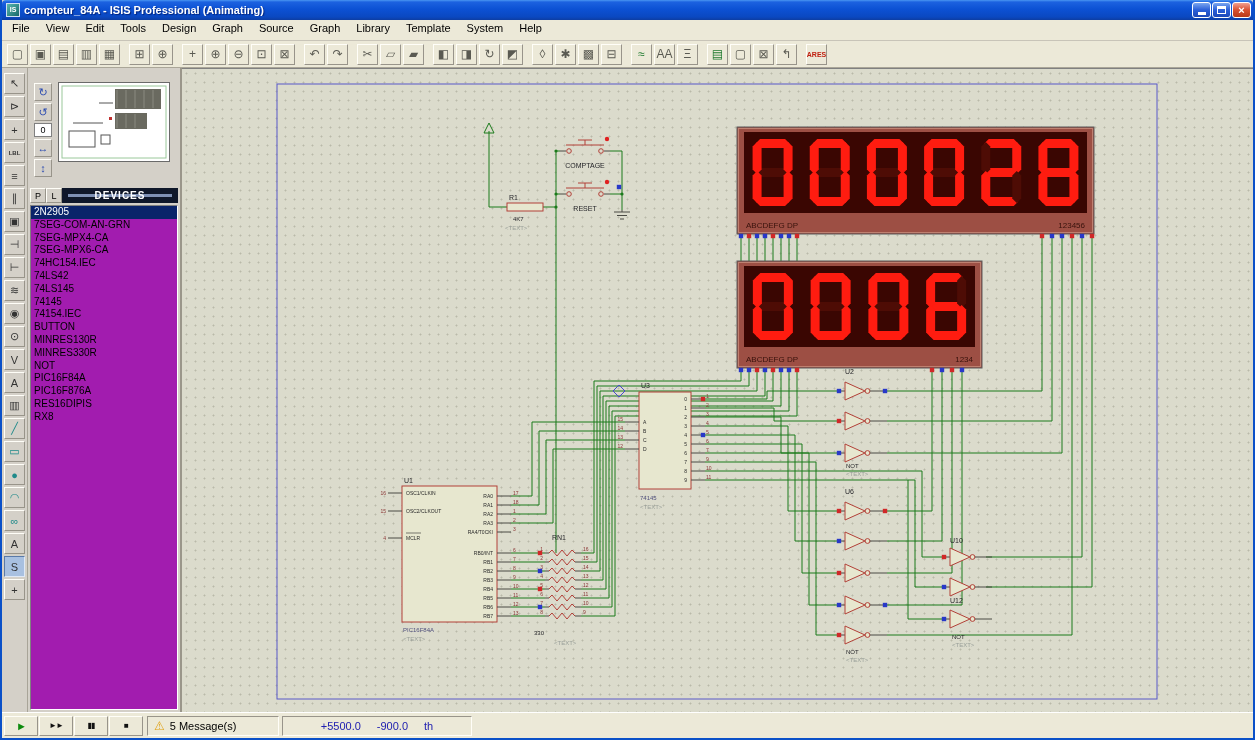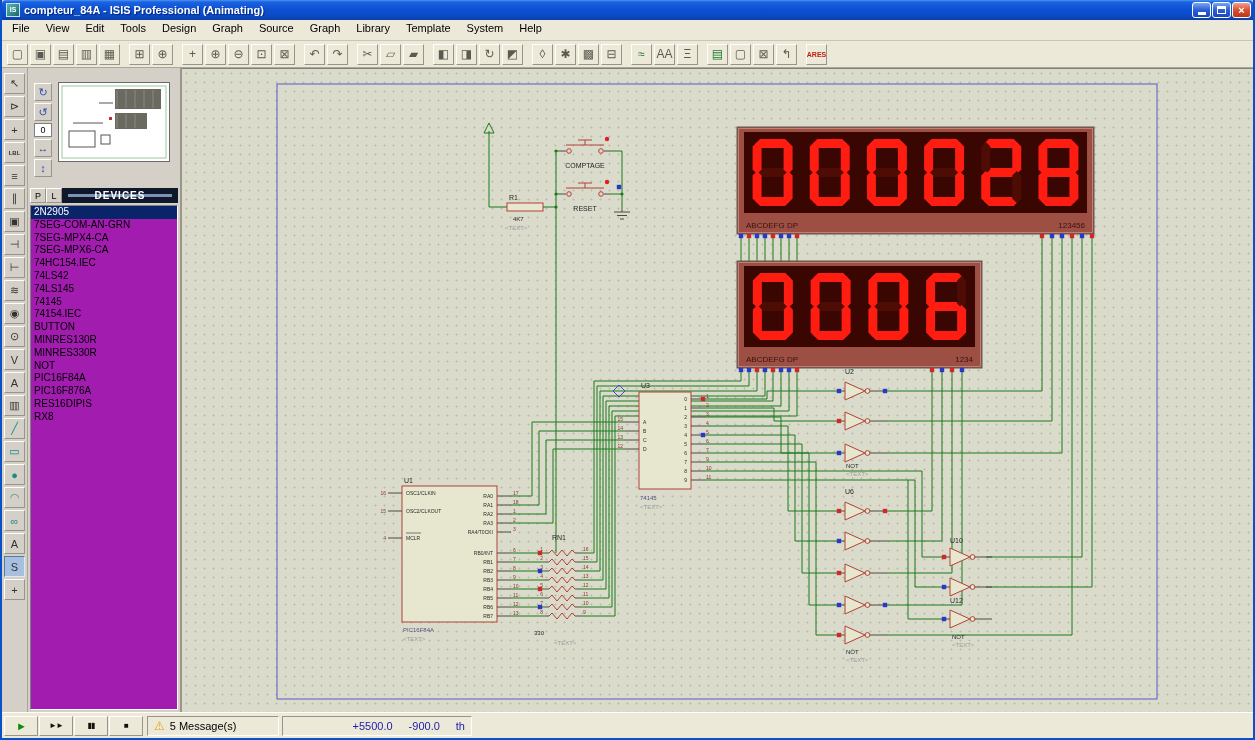--- a/index.html
+++ b/index.html
@@ -40,21 +40,21 @@
 .device-item.selected{background:#0a246a;color:#fff}
 .canvas{flex:1;position:relative;background-color:#dbdbcc;background-image:radial-gradient(#b9b9a9 0.9px,rgba(0,0,0,0) 1.1px);background-size:9px 9px;border-top:1px solid #808080;overflow:hidden}
 #schematic-svg{position:absolute;left:0;top:0}
 .statusbar{height:26px;background:#ece9d8;border-top:1px solid #fff;display:flex;align-items:center;padding:1px 2px;flex:0 0 auto}
 .anim-btn{width:34px;height:20px;margin-right:1px;border:1px solid;border-color:#fffef8 #98948a #98948a #fffef8;background:#ece9d8;font-size:8px;display:flex;align-items:center;justify-content:center;color:#111;letter-spacing:-1px}
 .anim-btn.play{color:#0c8a0c;font-size:11px}
 .sb-panel{height:20px;border:1px solid;border-color:#98948a #fffef8 #fffef8 #98948a;display:flex;align-items:center;font-size:11px;padding:0 6px;margin-left:3px;color:#000;white-space:nowrap}
 .sb-msg{width:132px}
 .warning-icon{color:#e0a010;margin-right:5px;font-size:12px}
 .sb-anim{flex:1}
-.sb-coords{width:190px;color:#2020b0;justify-content:flex-end;gap:16px}
+.sb-coords{width:190px;color:#2020b0;justify-content:center;gap:16px}
 </style>
 </head>
 <body>
 
 <div class="window">
 
   <div class="titlebar">
     <div class="app-icon">IS</div>
     <div class="title">compteur_84A - ISIS Professional (Animating)</div>
     <div class="winbtn min">

